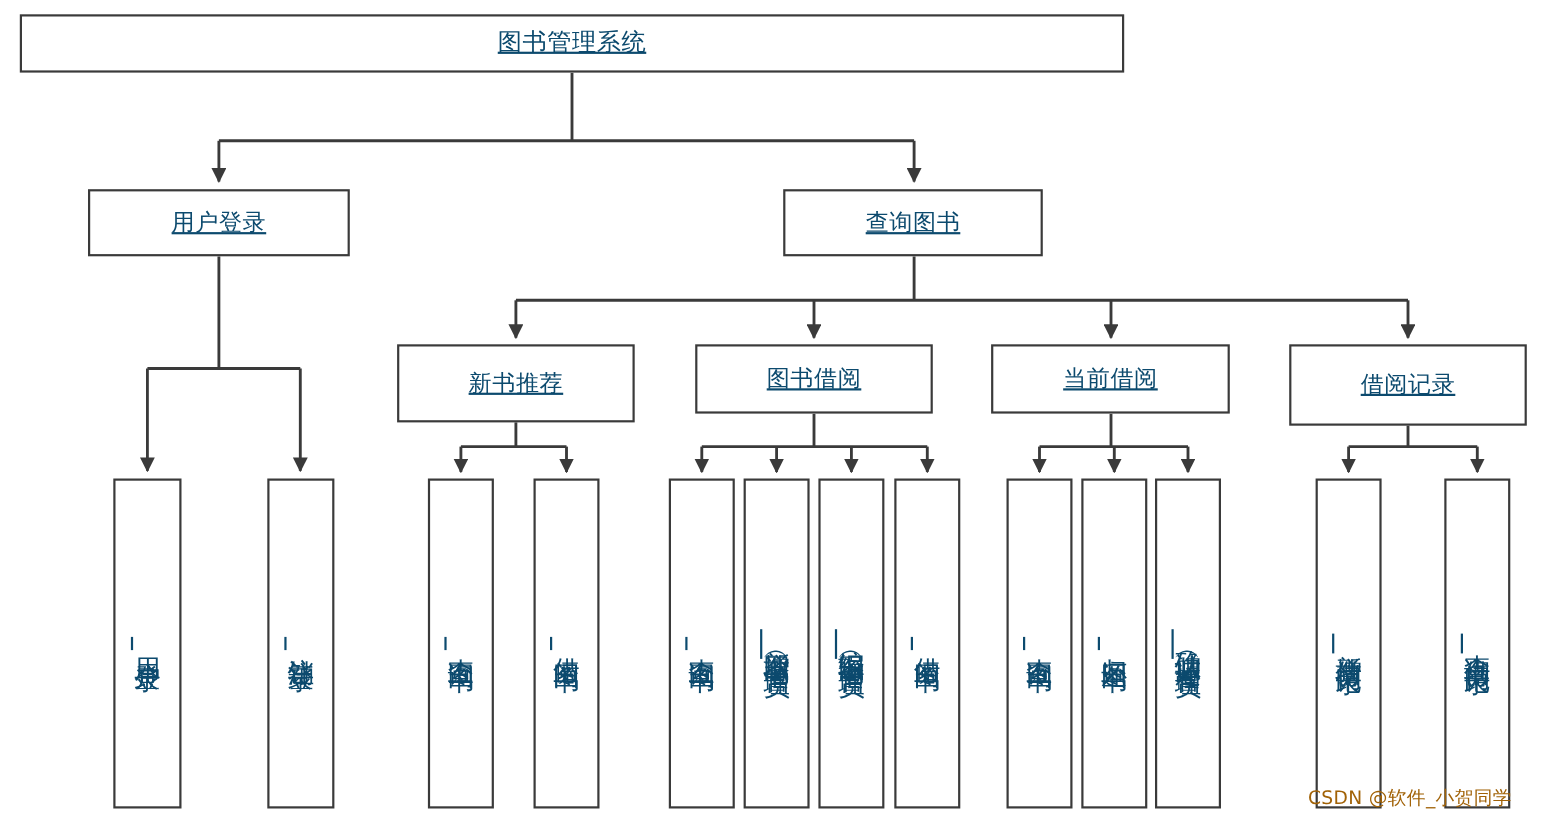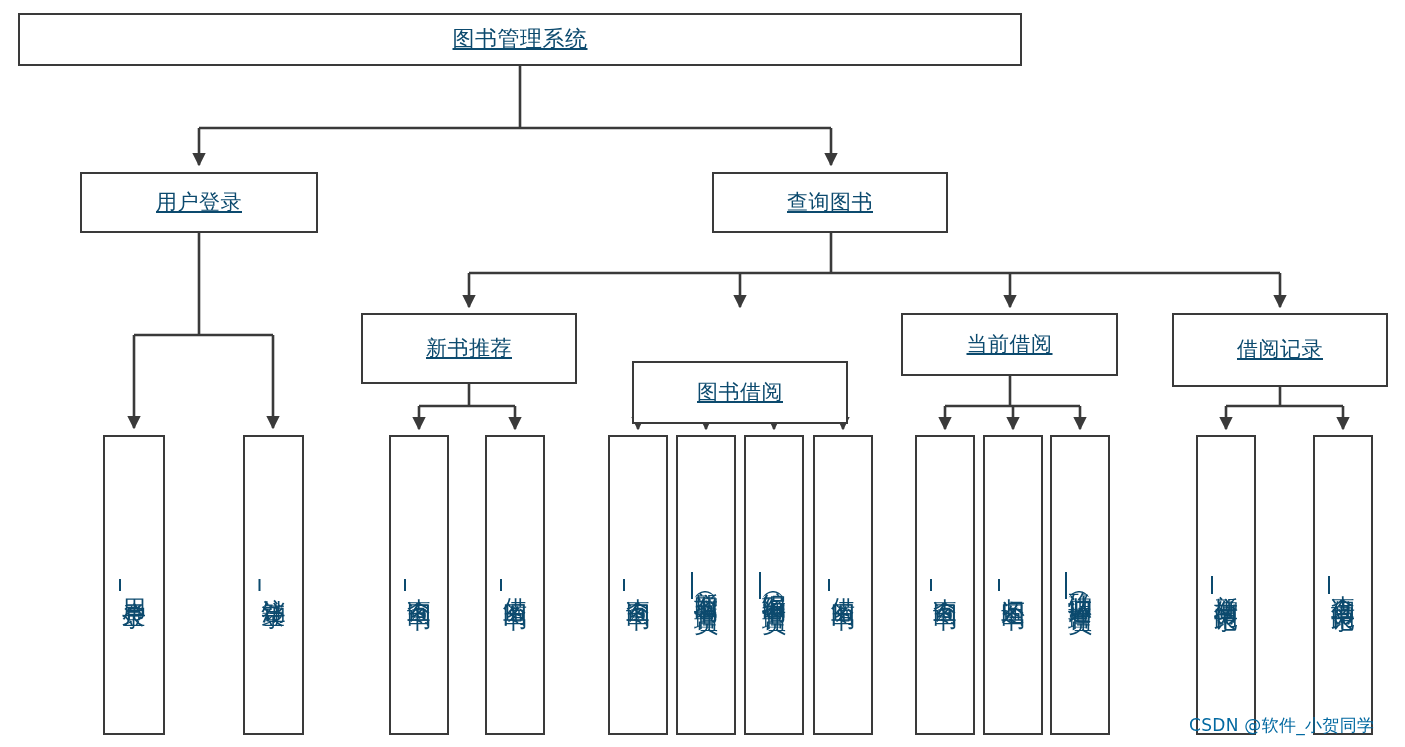--- a/index.html
+++ b/index.html
@@ -60,21 +60,21 @@
     font-size: 24px;
     line-height: 1.0;
     letter-spacing: 3px;
     max-height: 100%;
   }
   #watermark {
     position: absolute;
     left: 1189px;
     top: 714px;
     font-size: 17px;
-    color: #0369a1;
+    color: #a16207;
     white-space: nowrap;
     z-index: 3;
     letter-spacing: 0.3px;
   }
 </style>
 </head>
 <body>
 
 <div id="canvas">
 
@@ -135,21 +135,21 @@
   <div class="node horiz" style="left:80px; top:172px; width:238px; height:61px;">
     <span class="lbl">用户登录</span>
   </div>
   <div class="node horiz" style="left:712px; top:172px; width:236px; height:61px;">
     <span class="lbl">查询图书</span>
   </div>
 
   <div class="node horiz" style="left:361px; top:313px; width:216px; height:71px;">
     <span class="lbl">新书推荐</span>
   </div>
-  <div class="node horiz" style="left:632px; top:313px; width:216px; height:63px;margin-top:48px;">
+  <div class="node horiz" style="left:632px; top:313px; width:216px; height:63px;">
     <span class="lbl">图书借阅</span>
   </div>
   <div class="node horiz" style="left:901px; top:313px; width:217px; height:63px;">
     <span class="lbl">当前借阅</span>
   </div>
   <div class="node horiz" style="left:1172px; top:313px; width:216px; height:74px;">
     <span class="lbl">借阅记录</span>
   </div>
 
   <div class="node vert" style="left:103px; top:435px; width:62px; height:300px;">

